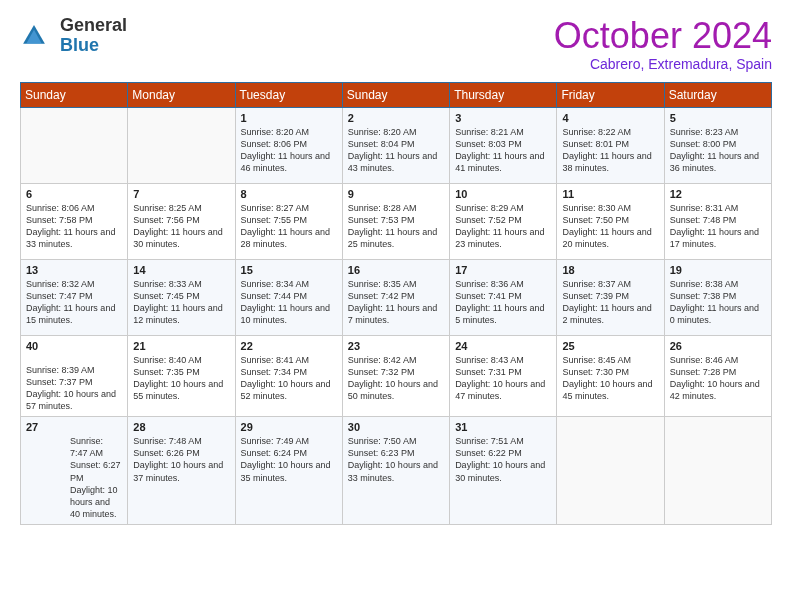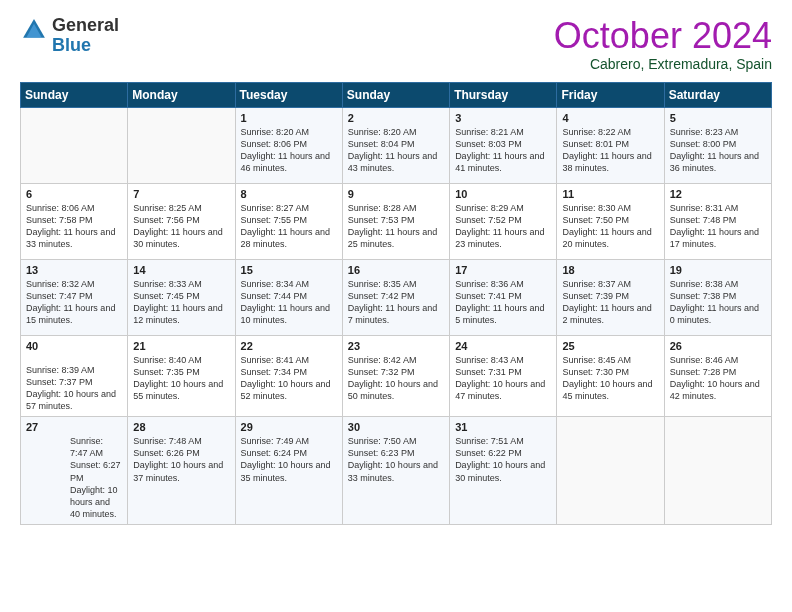--- a/index.html
+++ b/index.html
@@ -17,22 +17,22 @@
       background: #fff;
     }
     .header {
       display: flex;
       justify-content: space-between;
       align-items: flex-start;
       margin-bottom: 10px;
     }
     .logo {
       display: flex;
-      align-items: flex-start;
-      gap: 4px;
+      align-items: center;
+      gap: 12px;
     }
     .logo-text {
       display: flex;
       flex-direction: column;
       line-height: 1.1;
     }
     .logo-general {
       font-size: 18px;
       font-weight: bold;
       color: #333;
@@ -50,32 +50,32 @@
       text-align: right;
     }
     .month-title {
       font-size: 36px;
       font-weight: 300;
       color: #a21caf;
       line-height: 1.1;
     }
     .subtitle {
       font-size: 14px;
-      color: #14532d;
+      color: #6d28d9;
     }
     table {
       width: 100%;
       border-collapse: collapse;
       table-layout: fixed;
     }
     thead tr th {
-      background: #0c4a6e;
+      background: #c2410c;
       color: #fff;
       font-size: 12px;
-      font-weight: bold;
+      font-weight: normal;
       padding: 5px 4px;
       text-align: left;
       border: 1px solid #2d6ca0;
     }
     tbody tr td {
       border: 1px solid #ccc;
       vertical-align: top;
       padding: 4px 5px;
       font-size: 9.5px;
       color: #333;

